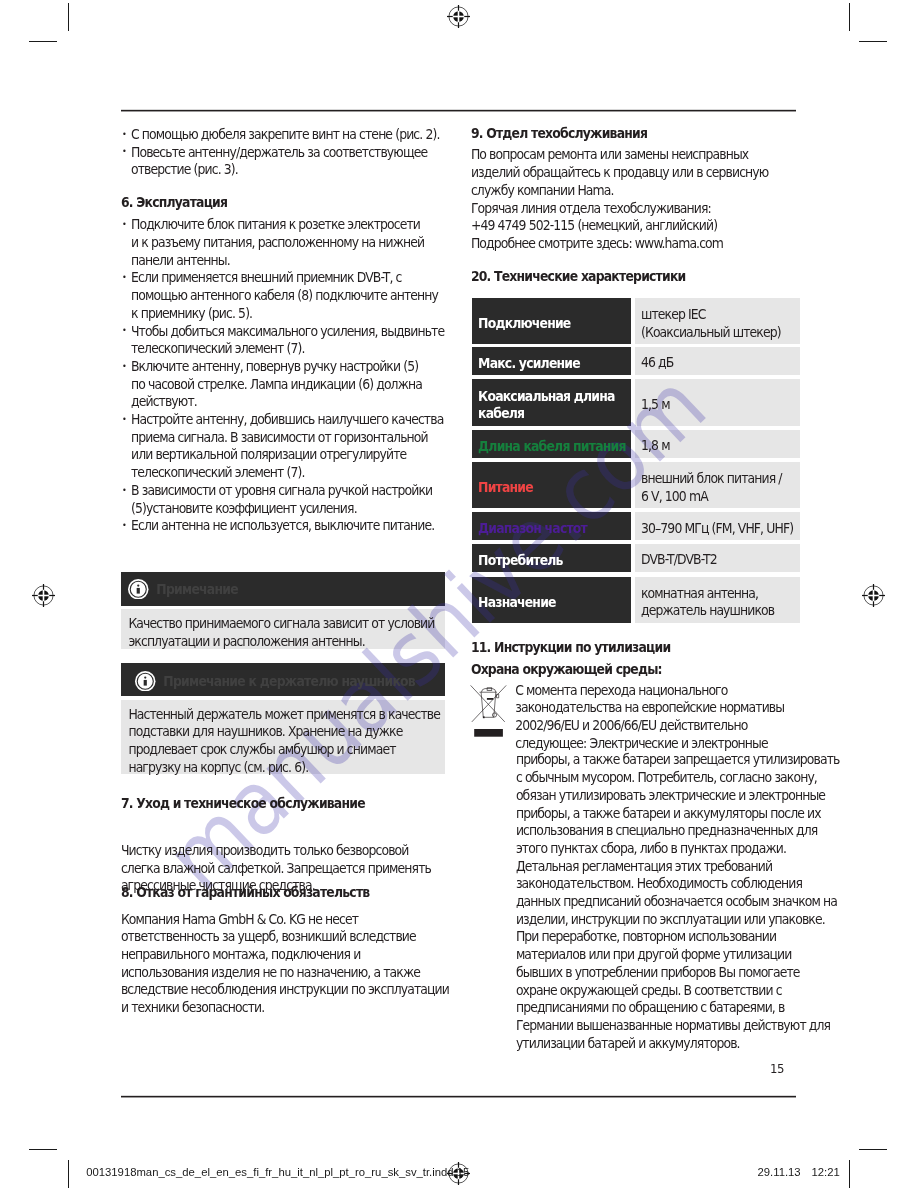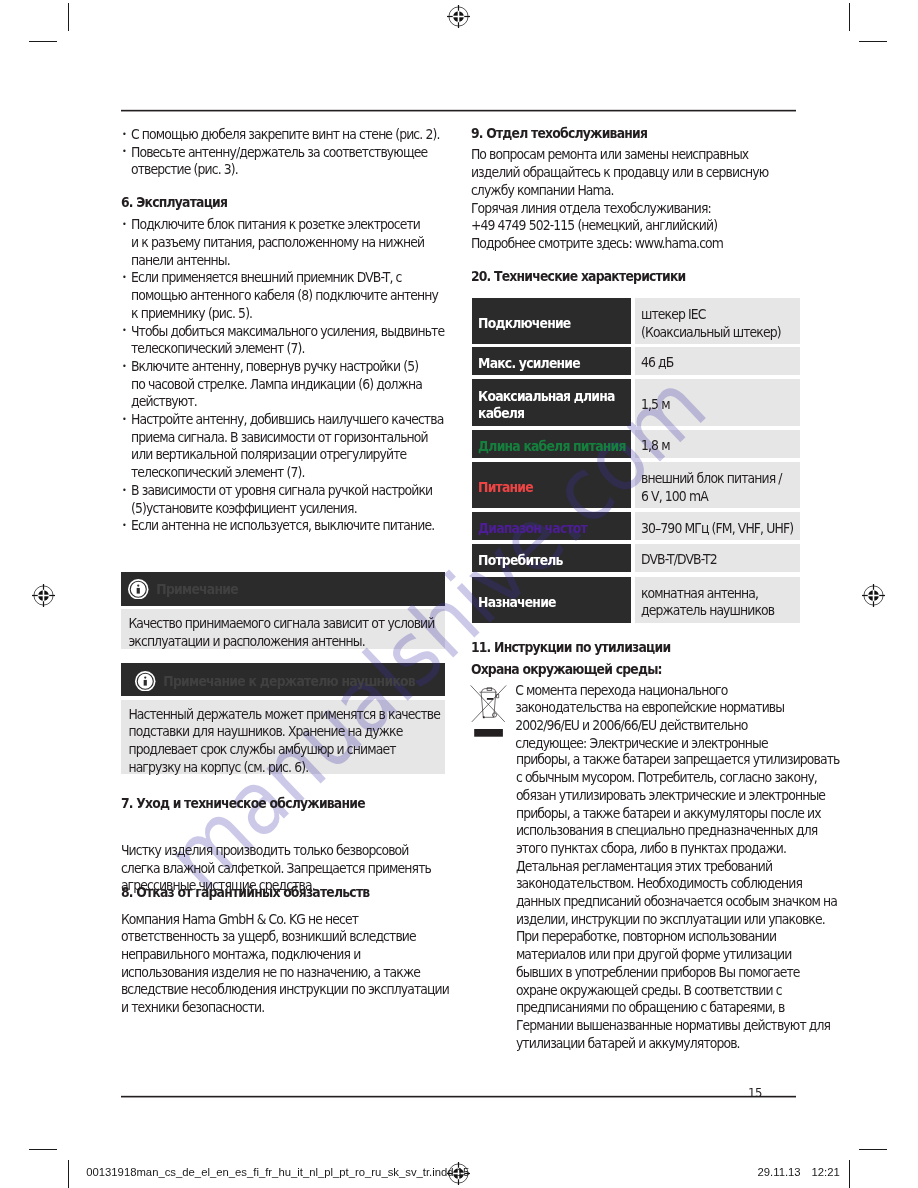--- a/index.html
+++ b/index.html
@@ -71,21 +71,21 @@
 <rect x="0" y="21.8" width="46" height="2.4" fill="#111"></rect>
 <circle cx="23" cy="23" r="10.6" fill="#111"></circle>
 <rect x="21.4" y="11.5" width="3.2" height="23" fill="#fff"></rect>
 <rect x="11.5" y="21.4" width="23" height="3.2" fill="#fff"></rect>
 </svg>
 <svg id="watermark" viewBox="0 0 918 1188">
 <text x="203" y="895" transform="rotate(-43.5 203 895)" fill="#3b2fa8" fill-opacity="0.265" font-family="DejaVu Sans, sans-serif" font-size="88" letter-spacing="0">manualshive.com</text>
 </svg>
 <div class="rule" style="left:121px;top:109.8px;width:675px;"></div>
 <div class="rule" style="left:121px;top:1095.8px;width:675px;"></div>
-<div class="pageno" style="left:748px;top:1084px;width:36px;line-height:17.7px;">15</div>
+<div class="pageno" style="left:748px;top:1060px;width:36px;text-align:right;line-height:17.7px;">15</div>
 <div class="blk txt" style="left:120.9px;top:126.05px;">
 <div class="bullet">
 <div class="ln">С помощью дюбеля закрепите винт на стене (рис. 2).</div>
 </div>
 <div class="bullet">
 <div class="ln">Повесьте антенну/держатель за соответствующее</div>
 <div class="ln">отверстие (рис. 3).</div>
 </div>
 </div>
 <div class="blk h" style="left:120.9px;top:194.25px;">6. Эксплуатация</div>

